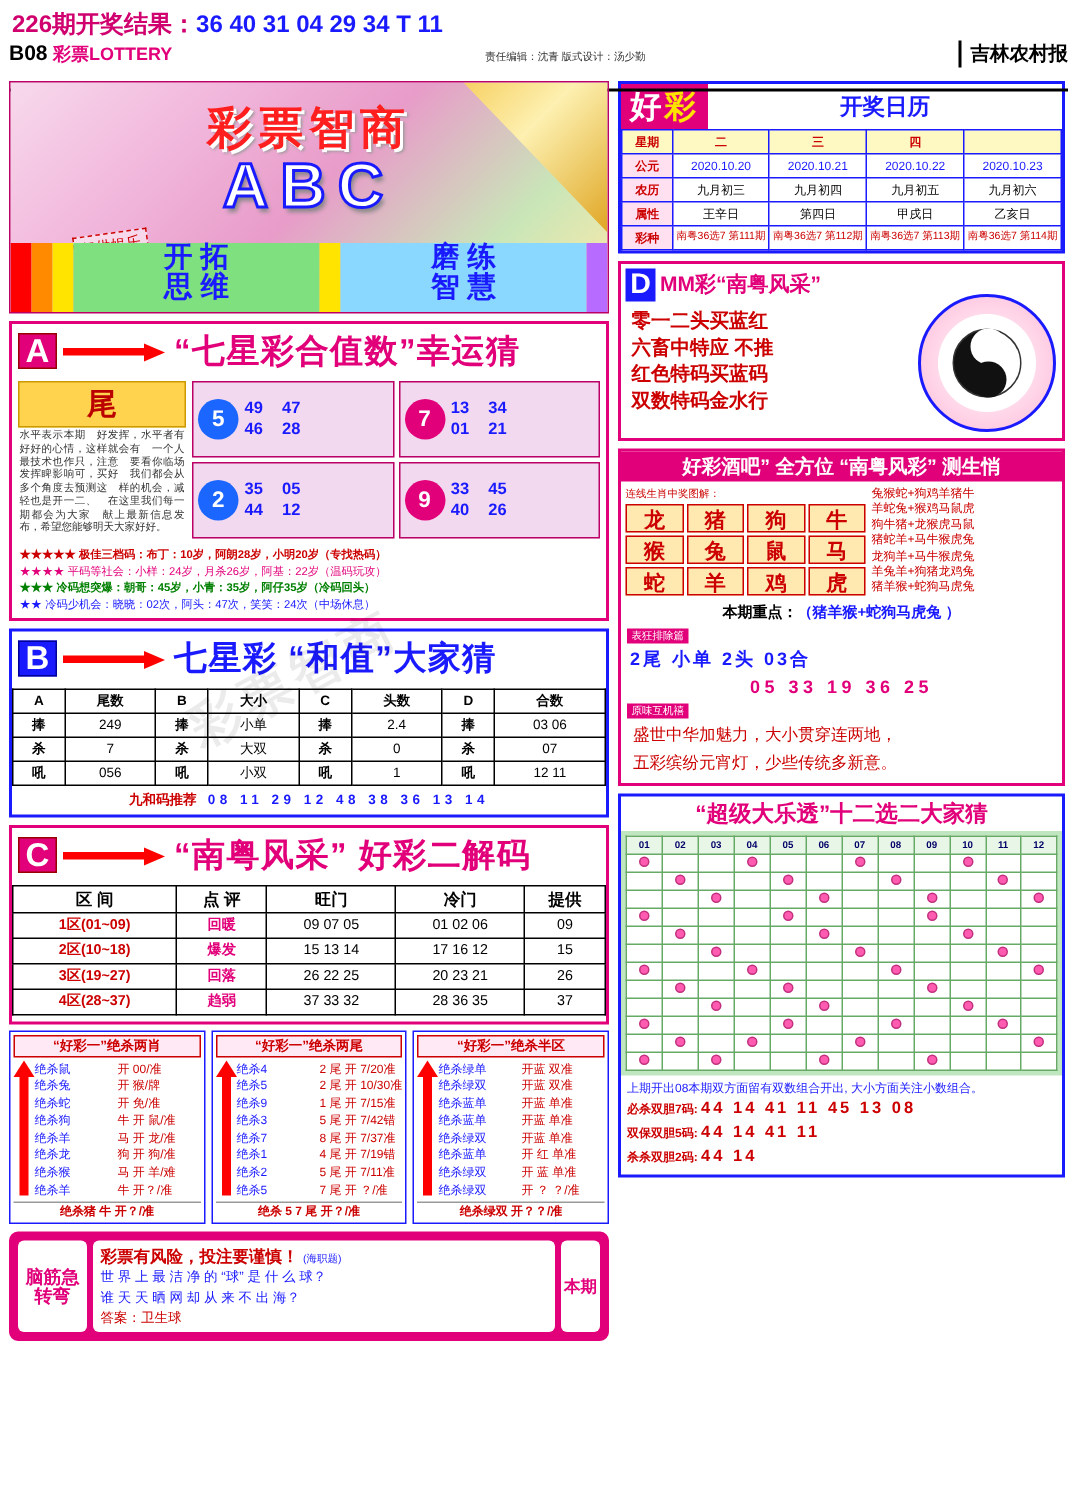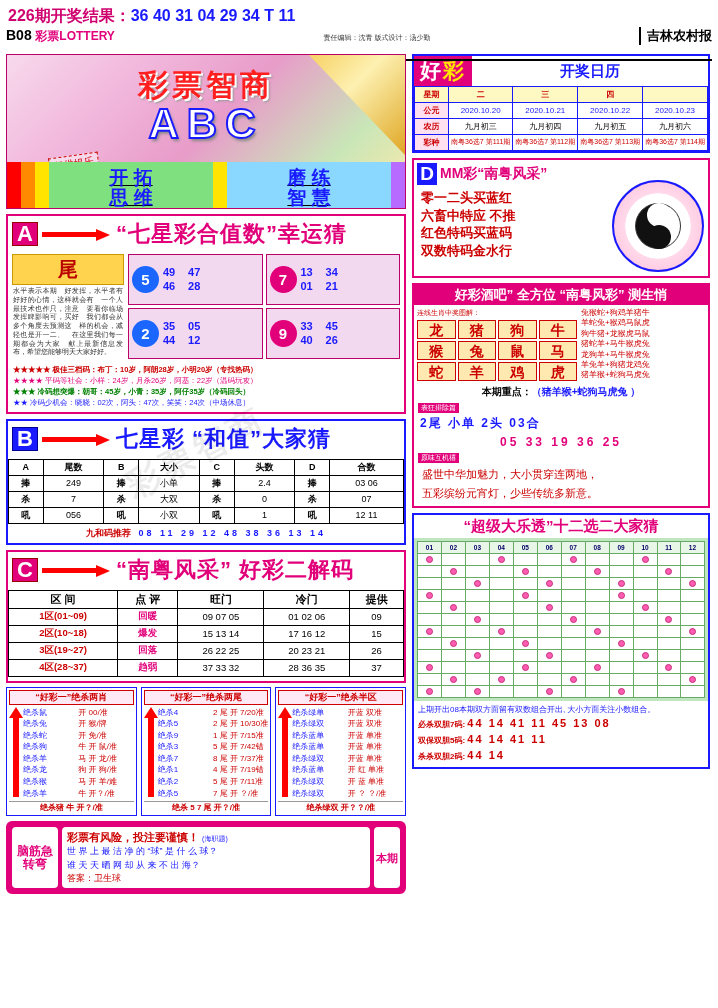--- a/index.html
+++ b/index.html
@@ -56,21 +56,21 @@
     color:#ffffff; -webkit-text-stroke:2px #1a1aff; letter-spacing:8px; margin-top:-6px;
     text-shadow:2px 3px 3px #888;
   }
   .logo-sub {
     position:absolute; left:42px; top:100px; font-size:10px; color:#cc0000;
     border:1px dashed #cc0000; padding:1px 4px; background:rgba(255,255,255,.5);
     transform: rotate(-8deg);
   }
   .logo-bar { position:absolute; left:0; bottom:0; width:100%; height:46px; display:flex; }
   .logo-bar .seg { width:14px; }
-  .logo-bar .txt { flex:1; display:flex; align-items:flex-end; justify-content:space-around;text-decoration:underline; }
+  .logo-bar .txt { flex:1; display:flex; align-items:flex-start; justify-content:space-around; }
   .logo-bar .w { font-size:19px; font-weight:bold; color:#1a1aff; line-height:1.05; text-align:center;}
 
   
   .sec { border:2px solid #e2007a; margin-top:5px; background:#fff; }
   .sec-head { display:flex; align-items:center; gap:4px; padding:3px 4px; }
   .letter {
     font-size:22px; font-weight:bold; color:#fff; background:#e2007a;
     width:26px; height:24px; display:flex; align-items:center; justify-content:center;
     border:1px solid #900; 
   }
@@ -582,20 +582,27 @@
             <td class="num">2020.10.23</td>
           </tr>
           <tr>
             <td class="rh">农历</td>
             <td>九月初三</td>
             <td>九月初四</td>
             <td>九月初五</td>
             <td>九月初六</td>
           </tr>
           <tr>
+            <td class="rh">属性</td>
+            <td>王辛日</td>
+            <td>第四日</td>
+            <td>甲戌日</td>
+            <td>乙亥日</td>
+          </tr>
+          <tr>
             <td class="rh">彩种</td>
             <td class="mini">南粤36选7
 第111期</td>
             <td class="mini">南粤36选7
 第112期</td>
             <td class="mini">南粤36选7
 第113期</td>
             <td class="mini">南粤36选7
 第114期</td>
           </tr>

